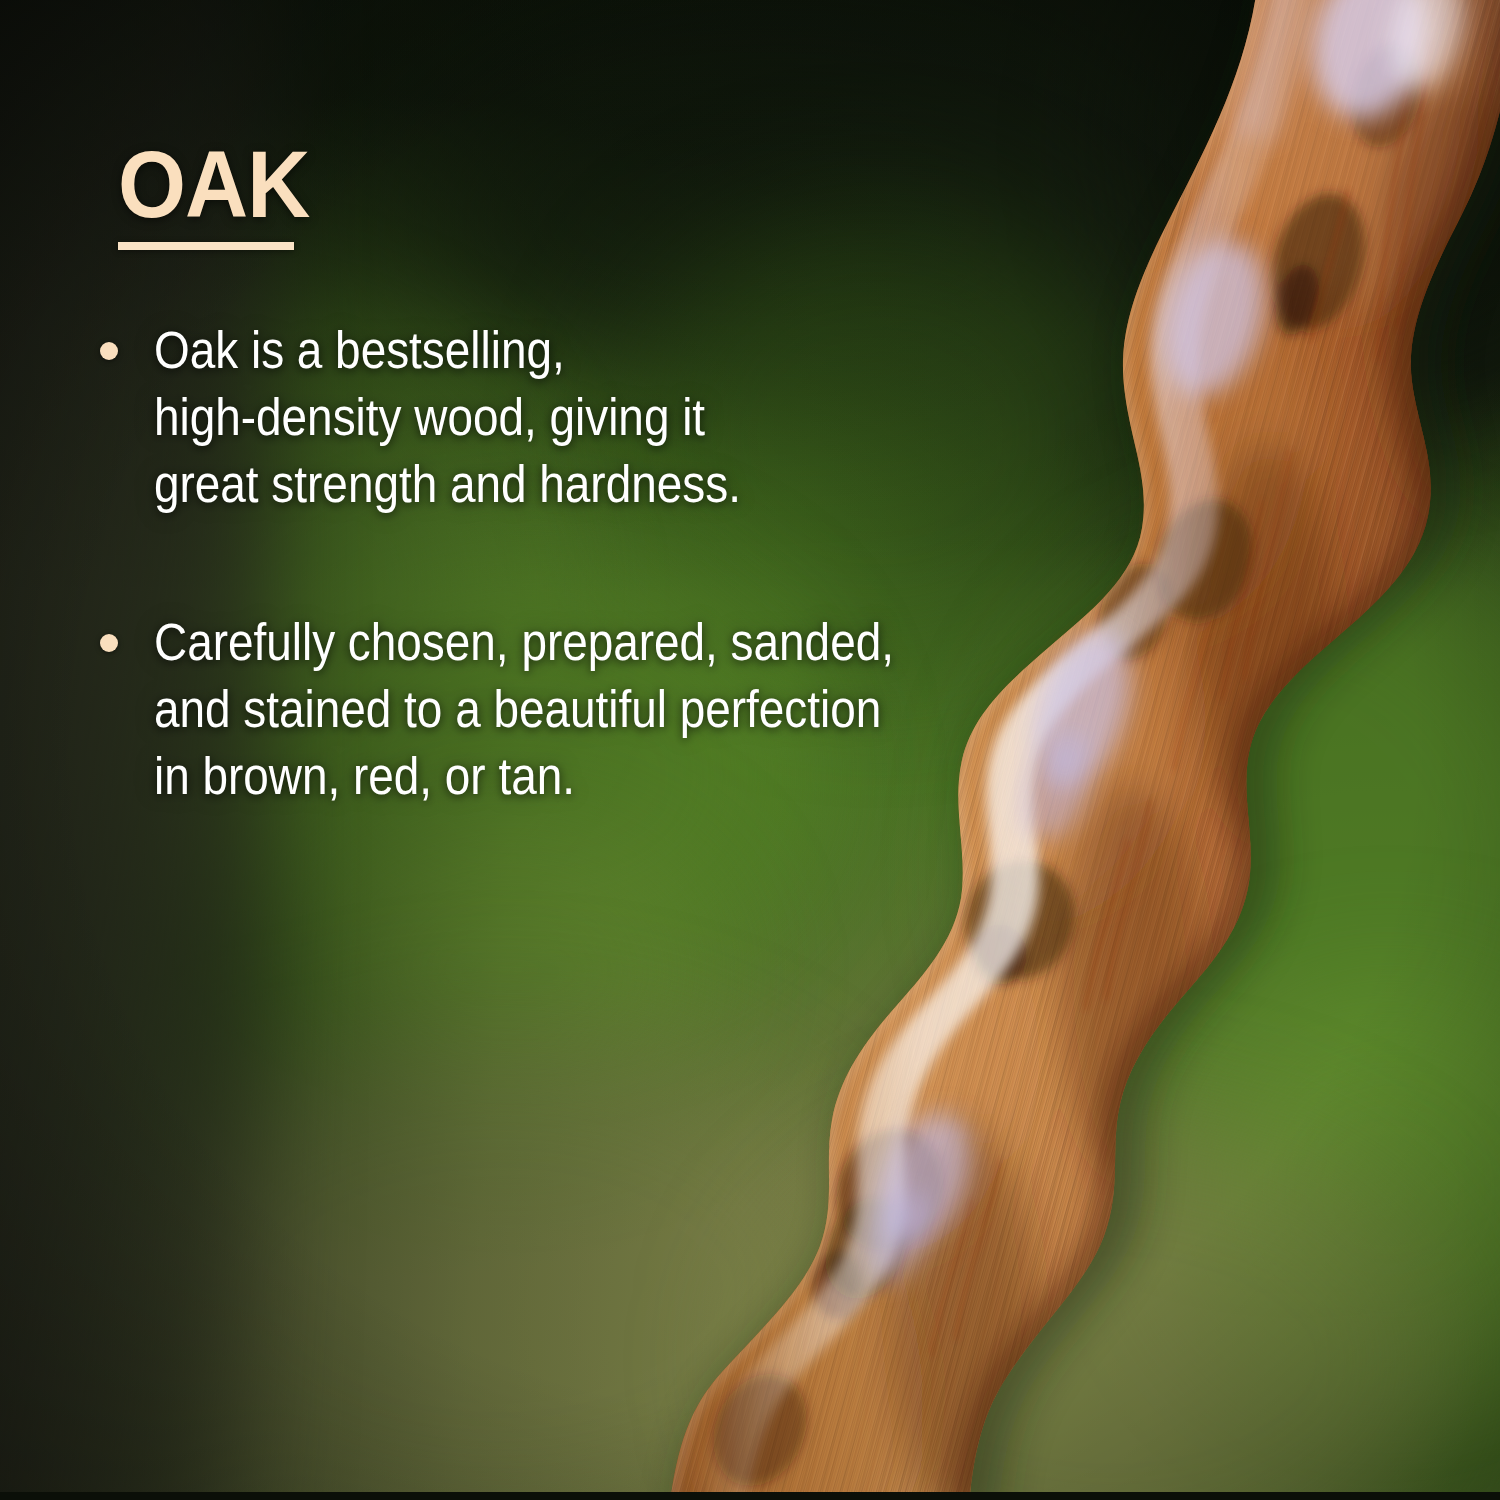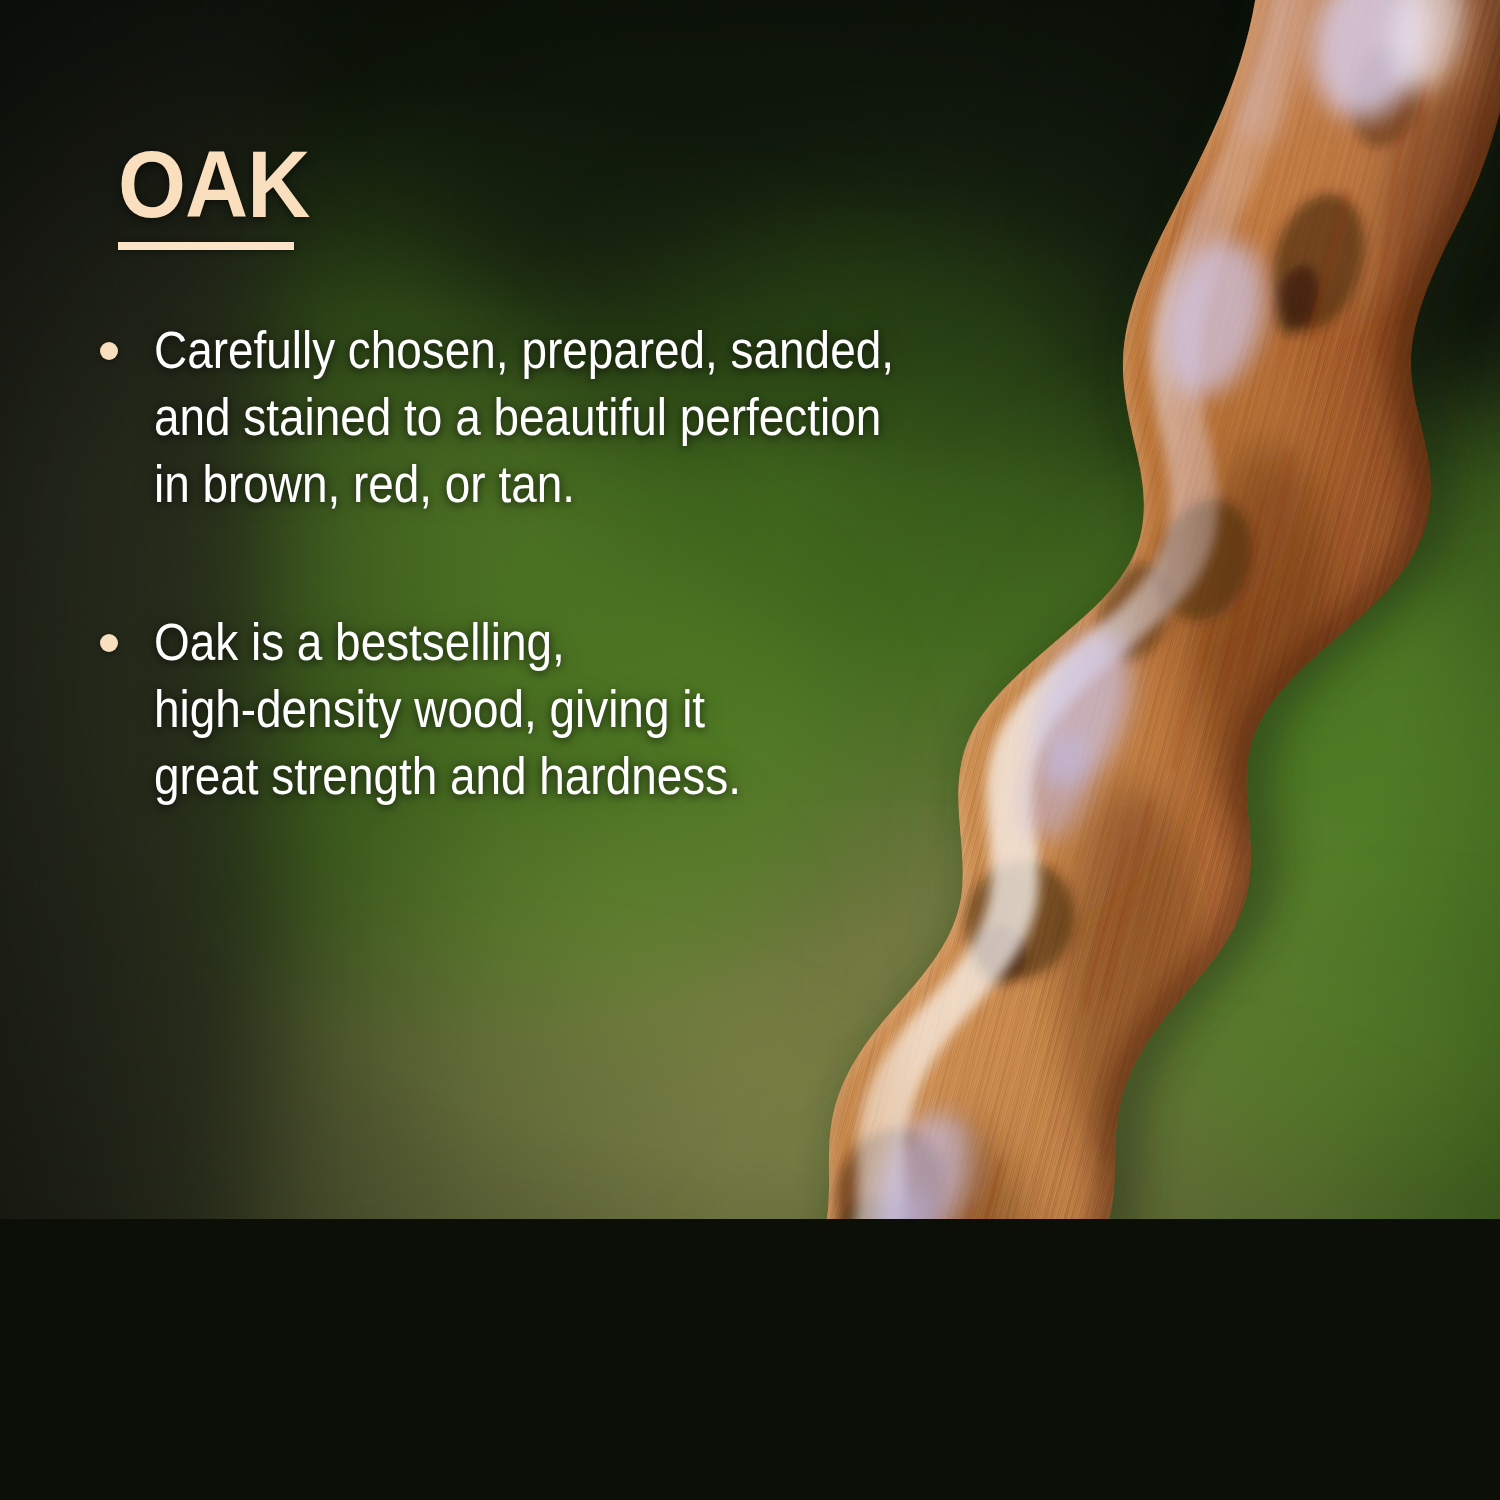--- a/index.html
+++ b/index.html
@@ -4,21 +4,21 @@
 <style>
   * { margin:0; padding:0; box-sizing:border-box; }
   html, body {
     width:1500px; height:1500px;
     overflow:hidden;
     background:#0b0f08;
     font-family:"Liberation Sans", sans-serif;
   }
   #infographic {
     position:relative;
-    width:1500px; height:1219px;
+    width:1500px; height:1492px;
     overflow:hidden;
   }
 
   
   .bg-layer { position:absolute; inset:0; }
 
   .bg-base {
     background:
       radial-gradient(ellipse 70% 55% at 26% 46%, #5d8a2c 0%, #4d7724 38%, rgba(48,74,24,0) 72%),
       radial-gradient(ellipse 62% 48% at 52% 88%, #7c8146 0%, #6e7640 42%, rgba(96,104,56,0) 76%),
@@ -379,31 +379,31 @@
 
   <div class="content">
 
     <div class="title-block">
       <div class="title">OAK</div>
       <div class="title-rule"></div>
     </div>
 
     <div class="bullets">
 
+      <div class="bullet-item i1">
+        <span class="bullet-dot"></span>
+        <span class="bullet-text">Oak is a bestselling,
+high-density wood, giving it
+great strength and hardness.</span>
+      </div>
+
       <div class="bullet-item i0">
         <span class="bullet-dot"></span>
         <span class="bullet-text">Carefully chosen, prepared, sanded,
 and stained to a beautiful perfection
 in brown, red, or tan.</span>
       </div>
 
-      <div class="bullet-item i1">
-        <span class="bullet-dot"></span>
-        <span class="bullet-text">Oak is a bestselling,
-high-density wood, giving it
-great strength and hardness.</span>
-      </div>
-
 
     </div>
   </div>
 
 </div>
 
 </body></html>

